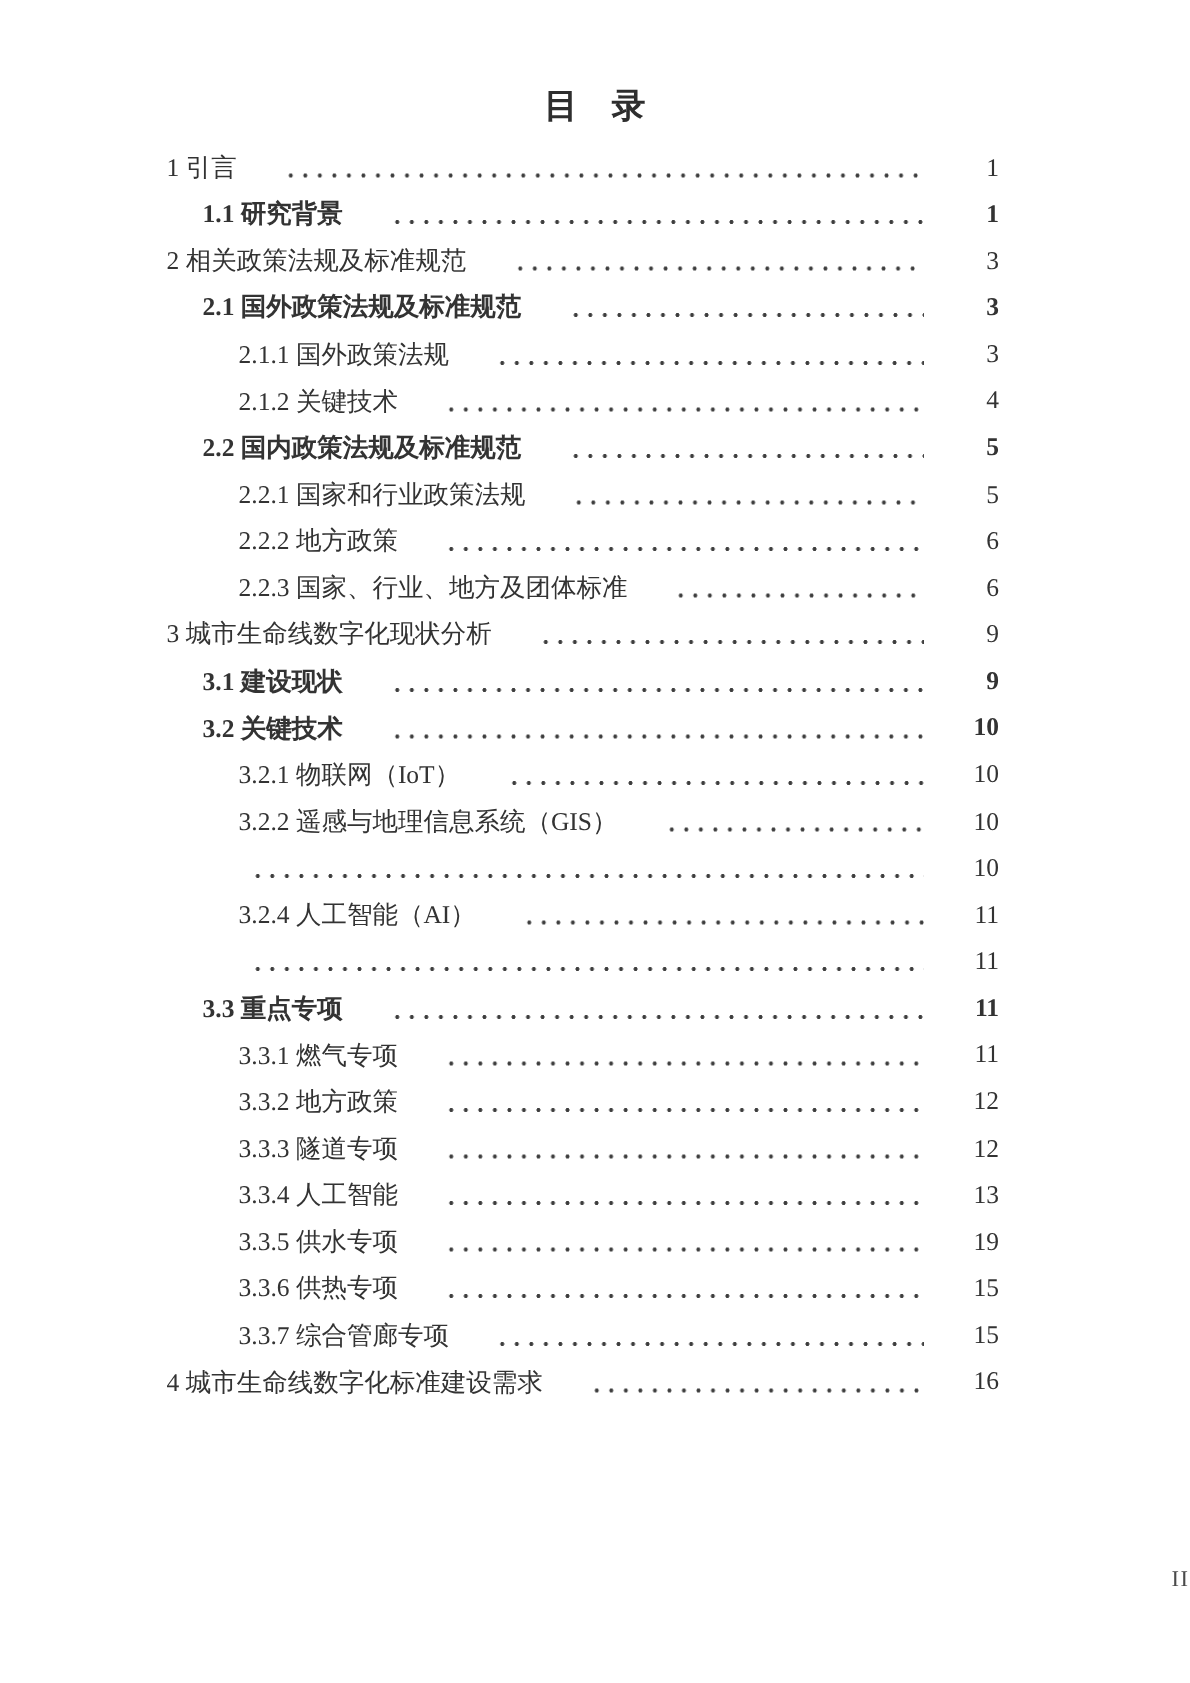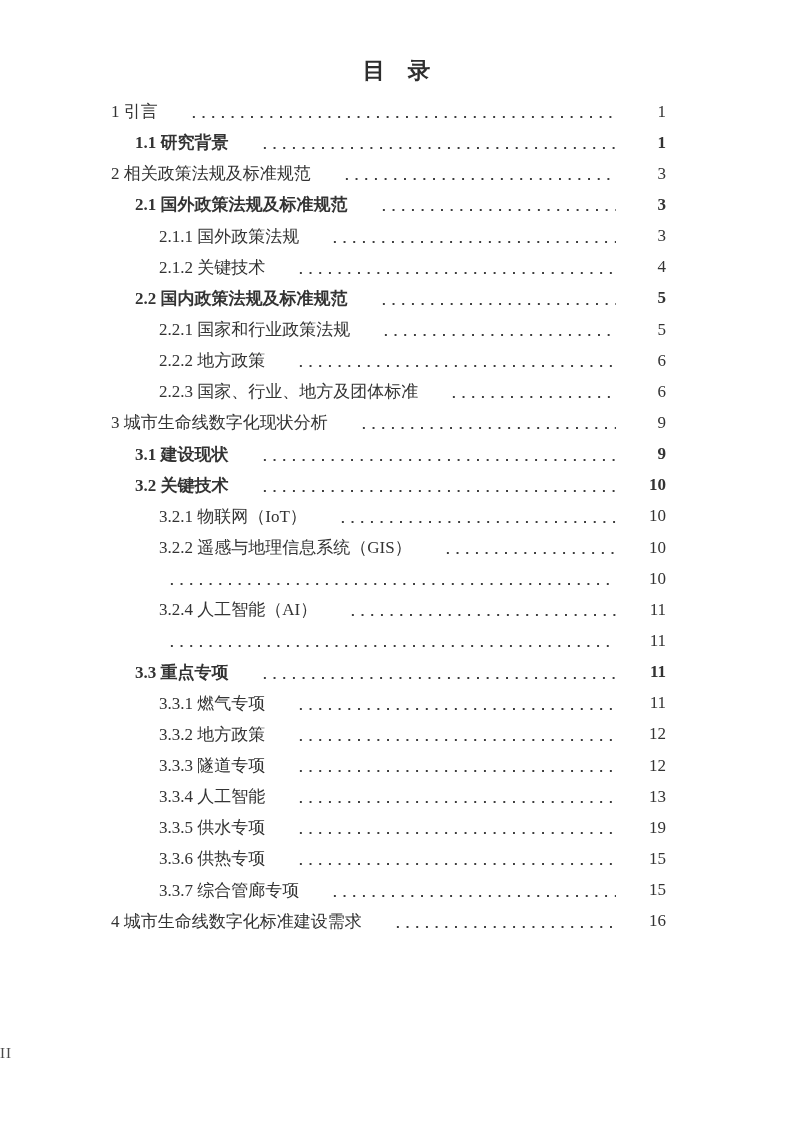--- a/index.html
+++ b/index.html
@@ -62,21 +62,21 @@
     white-space: nowrap;
     flex: 0 0 auto;
     min-width: 22px;
     text-align: right;
   }
   .page-footer {
     position: absolute;
     left: 0;
     top: 1033px;
     width: 100%;
-    text-align: left;
+    text-align: right;
     font-size: 15px;
     line-height: 16px;
     letter-spacing: 1px;
     color: #4a4a4a;
   }
 </style>
 </head>
 <body>
 
 <div class="page">

